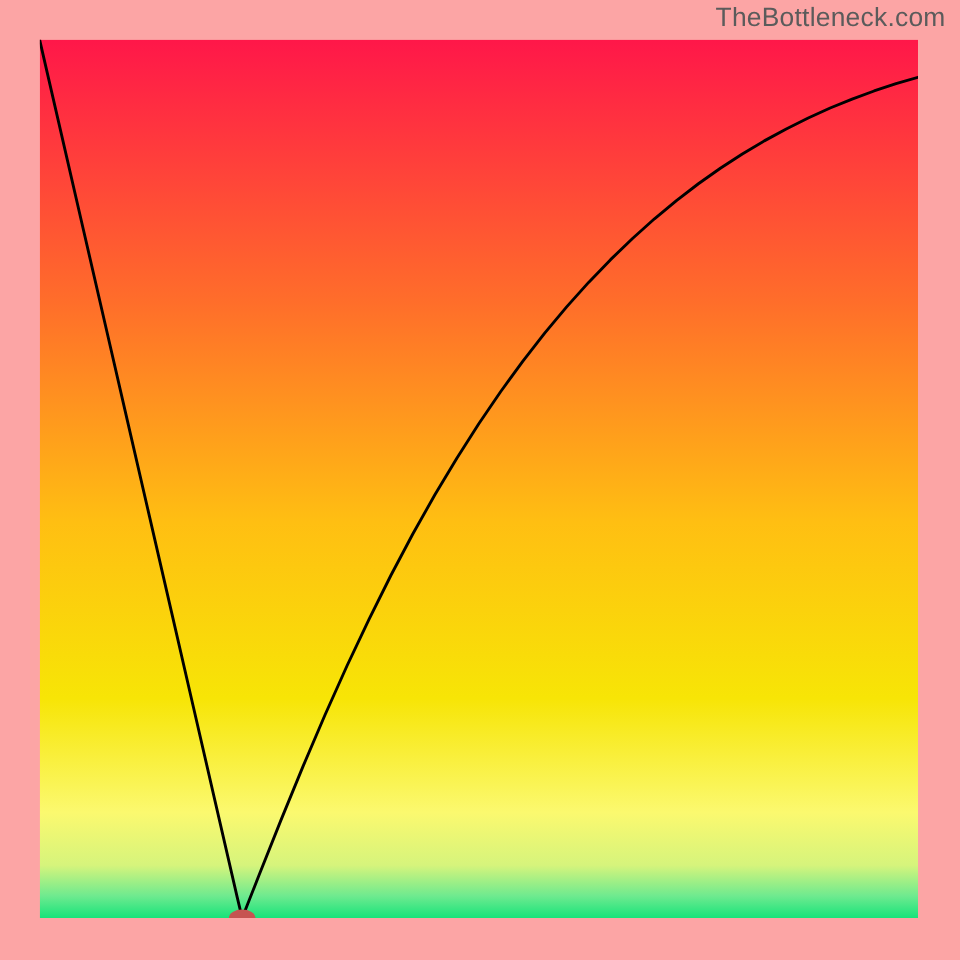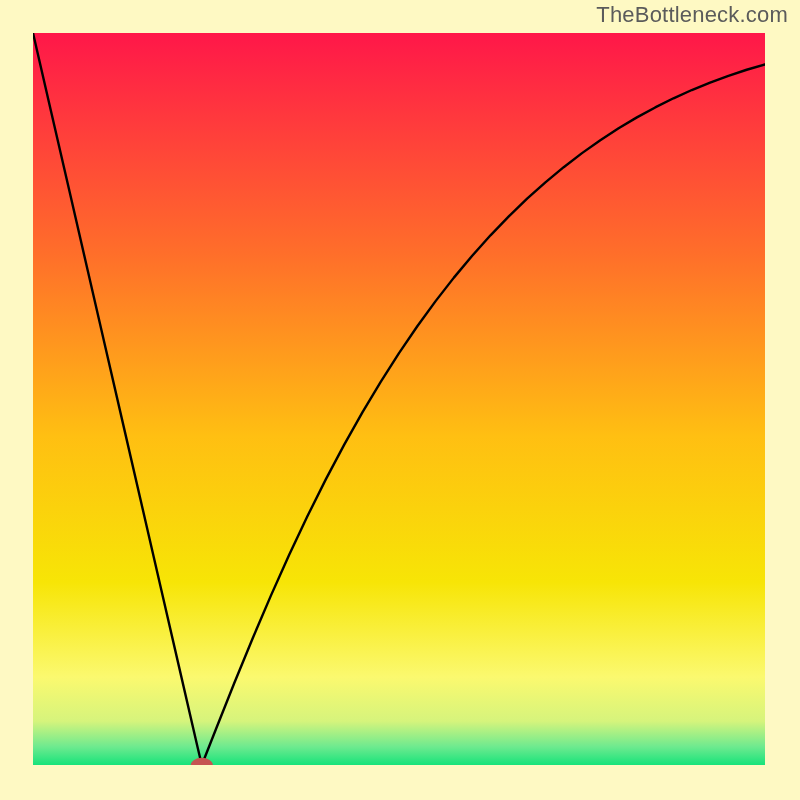--- a/index.html
+++ b/index.html
@@ -8,21 +8,21 @@
     width: 800px;
     height: 800px;
     overflow: hidden;
     background: #fff;
     font-family: Arial, Helvetica, sans-serif;
   }
   .frame {
     position: relative;
     width: 800px;
     height: 800px;
-    background: #fef9c3;
+    background: #fca5a5;
   }
   .attribution {
     position: absolute;
     top: 2px;
     right: 12px;
     color: #5b5b5b;
     font-size: 22px;
     letter-spacing: 0.2px;
     user-select: none;
   }

